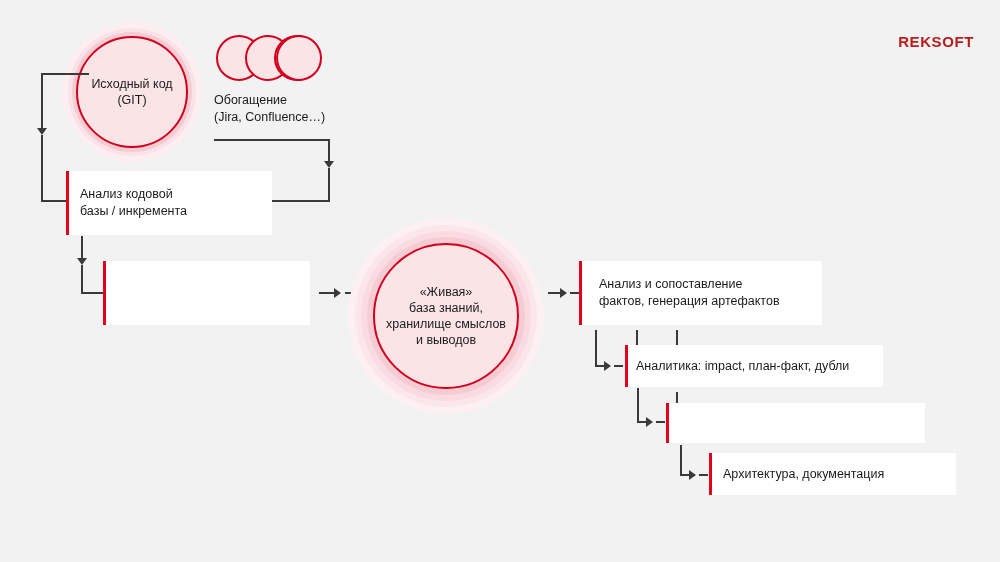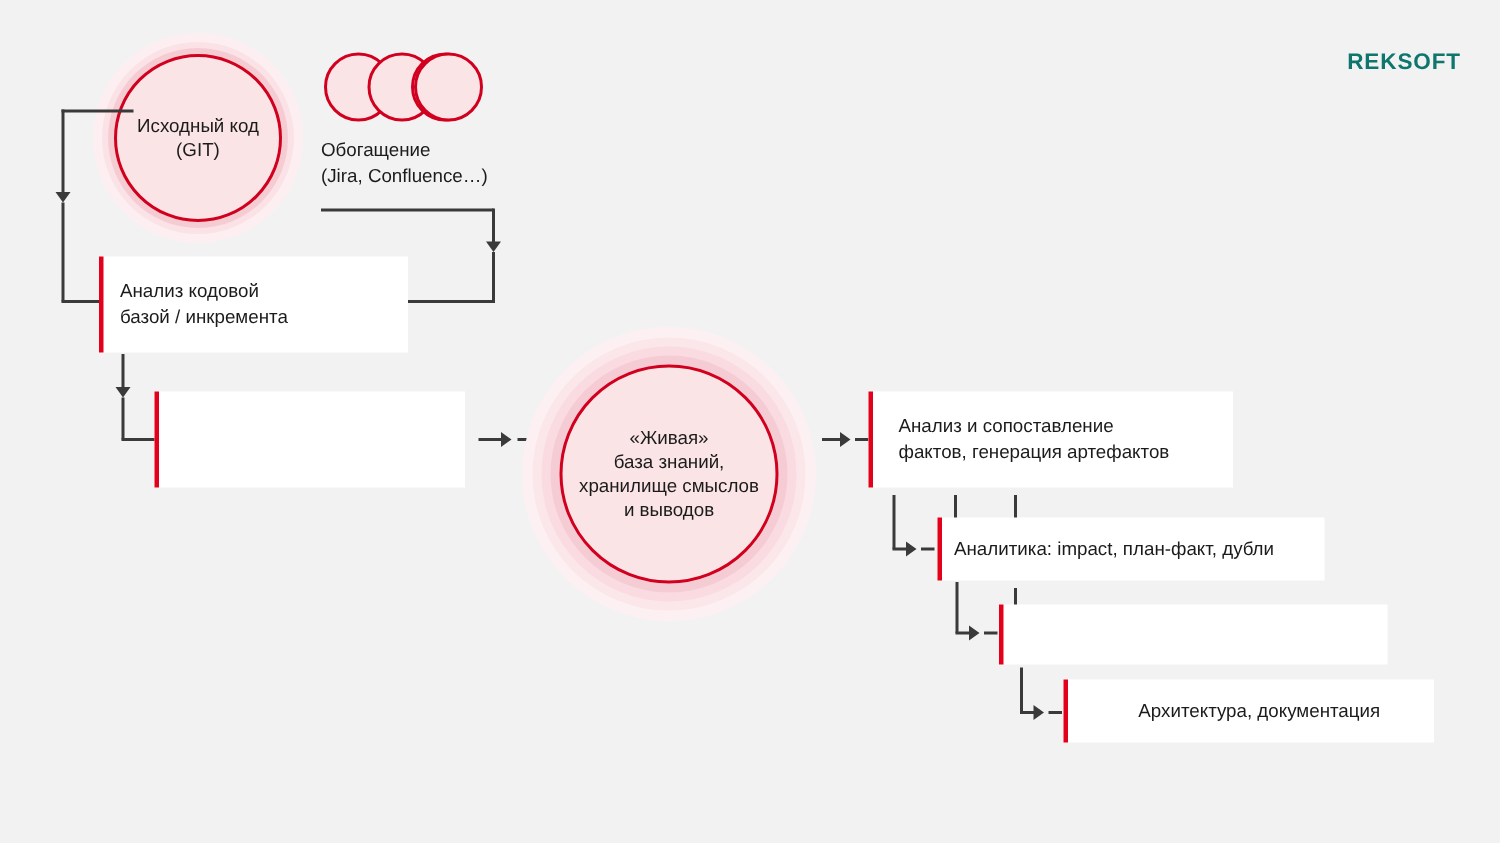--- a/index.html
+++ b/index.html
@@ -21,21 +21,21 @@
 
   
   #logo {
     position: absolute;
     right: 26px;
     top: 33px;
     font-family: "Liberation Sans", sans-serif;
     font-weight: 700;
     font-size: 15px;
     letter-spacing: 0.6px;
-    color: #0f766e;
+    color: #b91c1c;
     user-select: none;
   }
 
   
   .glow-circle {
     position: absolute;
     border-radius: 50%;
   }
   .glow-ring {
     position: absolute;
@@ -173,21 +173,21 @@
 
   <div class="hline" style="left:214px; top:139px; width:115px;"></div>
   <div class="vline" style="left:328px; top:139px; height:25px;"></div>
   <div class="arrow-down" style="left:324px; top:161px;"></div>
   <div class="vline" style="left:328px; top:168px; height:33px;"></div>
   <div class="hline" style="left:272px; top:200px; width:58px;"></div>
 
   <div class="box" style="left:66px; top:171px; width:206px; height:64px;">
     <div class="accent"></div>
     <div class="box-text" style="padding-left:14px;">Анализ кодовой
-базой / инкремента</div>
+базы / инкремента</div>
   </div>
 
   <div class="vline" style="left:81px; top:236px; height:25px;"></div>
   <div class="arrow-down" style="left:77px; top:258px;"></div>
   <div class="vline" style="left:81px; top:265px; height:28px;"></div>
   <div class="hline" style="left:81px; top:292px; width:23px;"></div>
 
   <div class="box" style="left:103px; top:261px; width:207px; height:64px;">
     <div class="accent"></div>
   </div>
@@ -241,18 +241,18 @@
 
   <div class="box" style="left:666px; top:403px; width:259px; height:40px;">
     <div class="accent"></div>
   </div>
 
   <div class="vline" style="left:680px; top:445px; height:31px;"></div>
   <div class="hline" style="left:680px; top:474px; width:10px;"></div>
   <div class="arrow-right" style="left:689px; top:470px;"></div>
   <div class="hline" style="left:699px; top:474px; width:9px;"></div>
 
-  <div class="box" style="left:709px; top:453px; width:247px; height:42px;justify-content:center;">
+  <div class="box" style="left:709px; top:453px; width:247px; height:42px;">
     <div class="accent"></div>
     <div class="box-text" style="padding-left:14px;">Архитектура, документация</div>
   </div>
 
 </div>
 
 </body></html>

